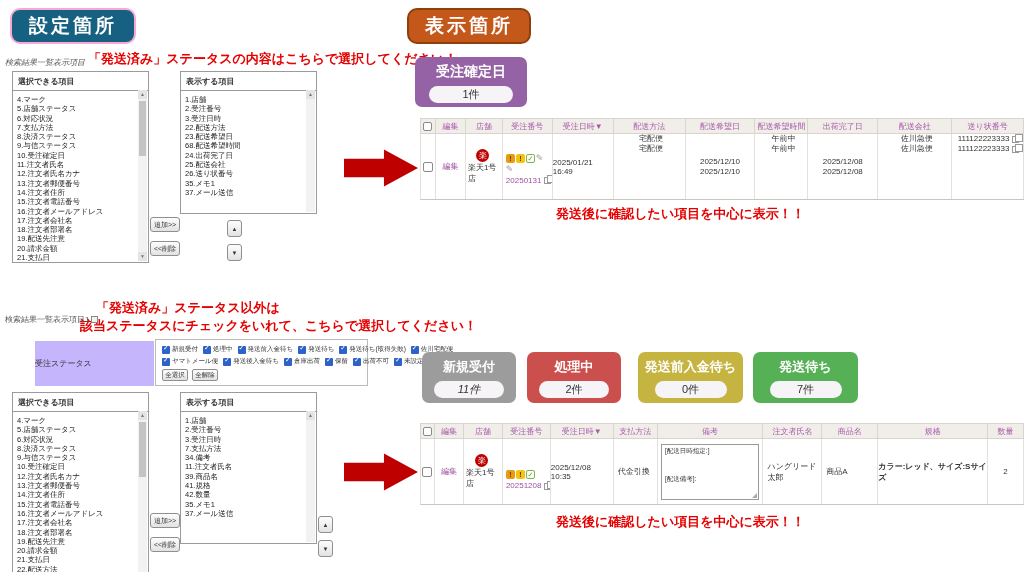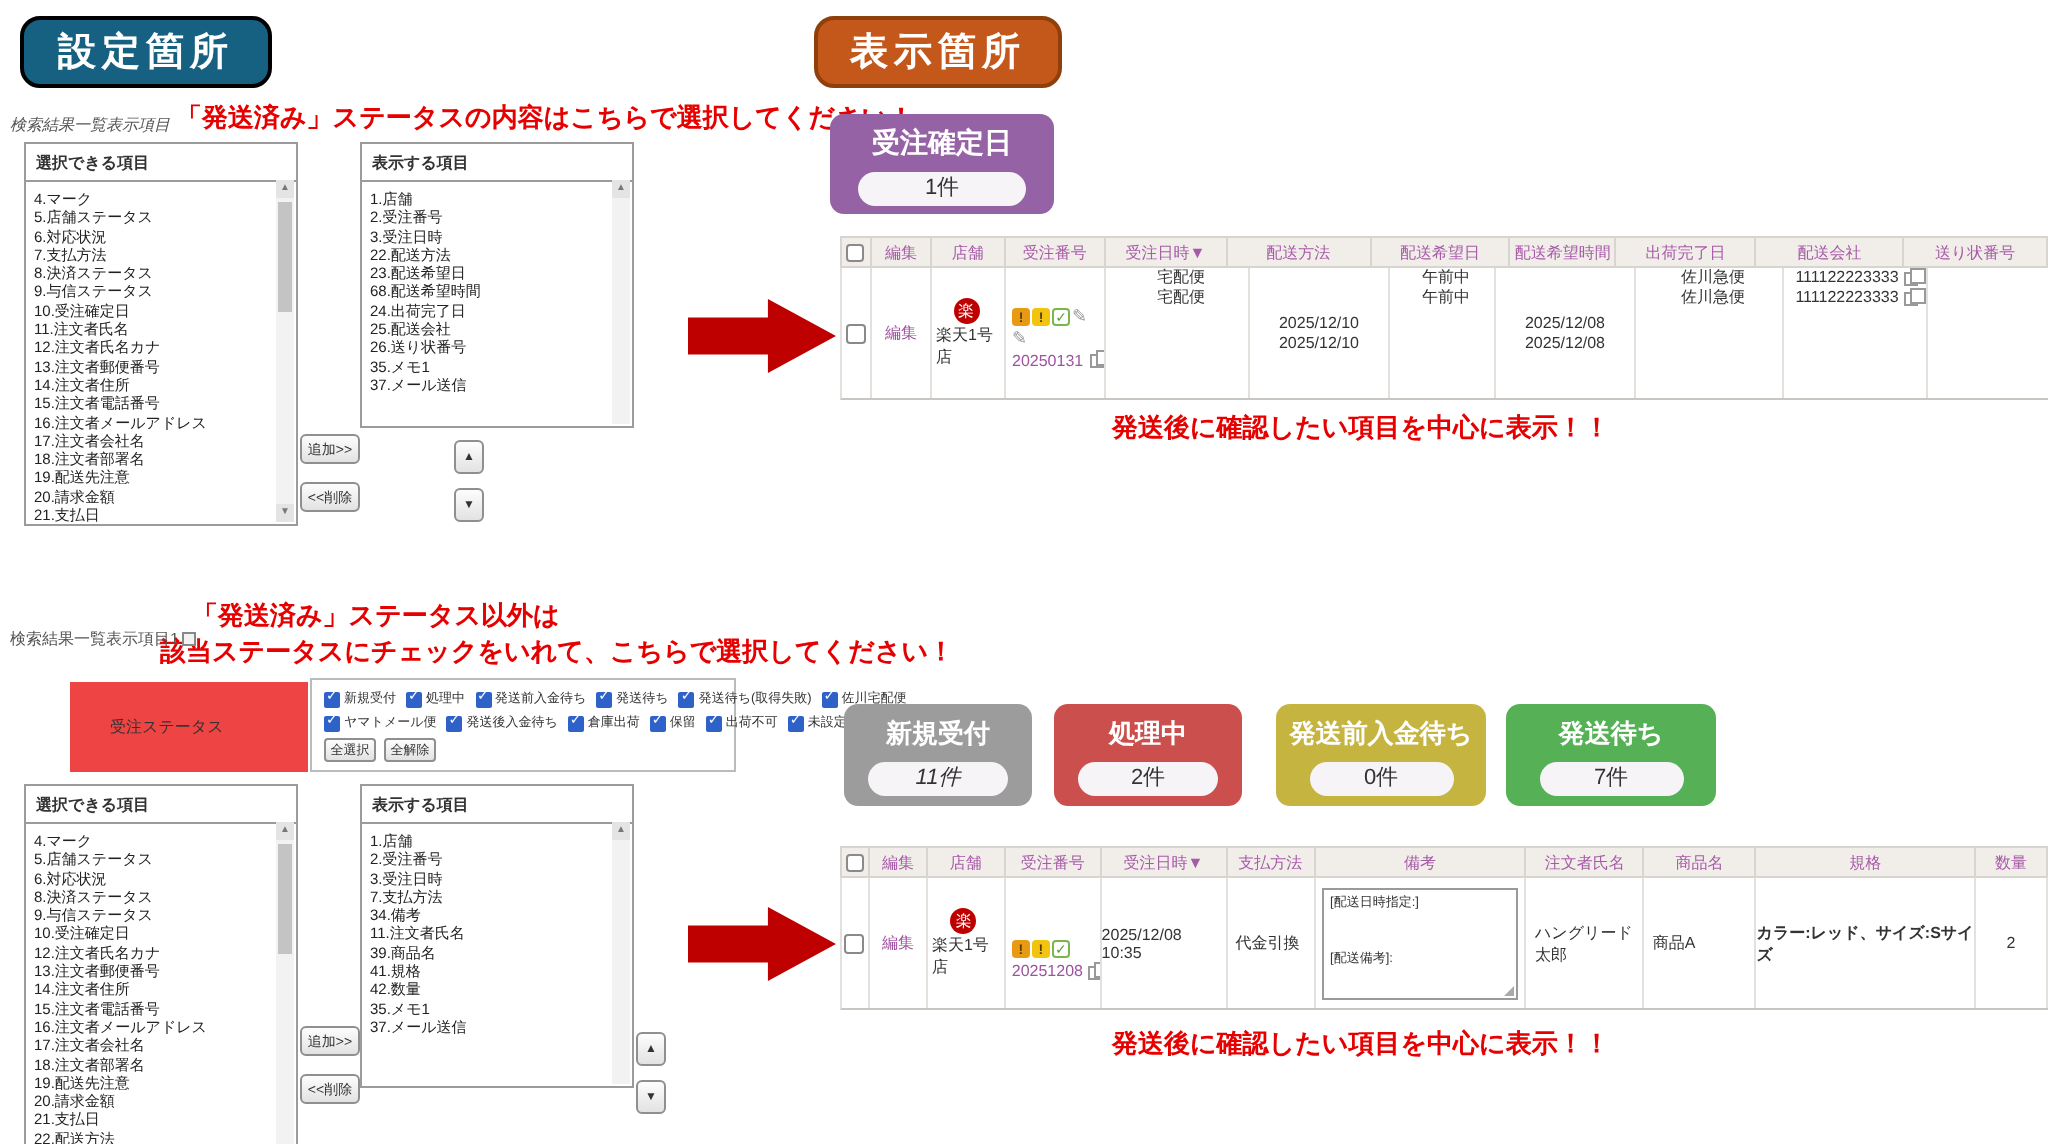--- a/index.html
+++ b/index.html
@@ -3,21 +3,21 @@
 <meta charset="utf-8">
 <style>
   * { margin:0; padding:0; box-sizing:border-box; }
   html,body { background:#fff; }
   body { font-family:"Liberation Sans","DejaVu Sans",sans-serif; }
   .page { position:relative; width:1024px; height:572px; background:#fff; overflow:hidden; }
 
   
   .badge-h { position:absolute; display:flex; align-items:center; justify-content:center;
              color:#fff; font-weight:bold; font-size:19px; letter-spacing:3px; border-radius:10px; }
-  .badge-settings { left:10px; top:8px; width:126px; height:36px; border:2px solid #000000; }
+  .badge-settings { left:10px; top:8px; width:126px; height:36px; border:2px solid #f9a8d4; }
   .badge-display  { left:407px; top:8px; width:124px; height:36px; border:2px solid #8f3f0c; }
 
   
   .red-note { position:absolute; color:#e60000; font-weight:bold; font-size:13px; white-space:nowrap; }
 
   
   .big-arrow { position:absolute; width:74px; height:42px; background:#bf0000;
                clip-path:polygon(0 28%,54% 28%,54% 6%,100% 50%,54% 94%,54% 72%,0 72%); }
 
   
@@ -40,21 +40,21 @@
               background:linear-gradient(#fdfdfd,#e2e2e2); border:1px solid #8f8f8f; border-radius:3px;
               font-size:7px; color:#333; white-space:nowrap; }
 
   
   .status-tab { position:absolute; border-radius:7px; text-align:center; }
   .status-tab .st-label { display:block; color:#fff; font-weight:bold; font-size:13px; padding-top:6px; white-space:nowrap; }
   .status-tab .st-pill { margin:5px auto 15px; height:17px; border-radius:9px; background:#f6f4f6;
                          font-size:11px; line-height:17px; color:#333; }
 
   
-  .gray-box { position:absolute; background:#ef4444; display:flex; align-items:center; font-size:8px; color:#333; padding-left:20px; }
+  .gray-box { position:absolute; background:#c4b5fd; display:flex; align-items:center; font-size:8px; color:#333; padding-left:0; }
   .cb-panel { position:absolute; border:1px solid #bbb; background:#fff; padding:5px 4px 3px 6px; }
   .cb-row { display:flex; gap:5px; margin-bottom:3px; }
   .cb-item { display:flex; align-items:center; gap:2px; font-size:6.5px; color:#333; white-space:nowrap; }
   .cb-checked { position:relative; width:8px; height:8px; background:#2f62c9; border-radius:1px; flex:none; }
   .cb-checked::after { content:"✓"; position:absolute; left:1px; top:-1.5px; color:#fff; font-size:7px; }
   .panel-btns { display:flex; gap:4px; margin-top:2px; }
   .panel-btn { width:26px; height:12px; display:flex; align-items:center; justify-content:center;
                background:linear-gradient(#fdfdfd,#e2e2e2); border:1px solid #8f8f8f; border-radius:2px; font-size:6.5px; color:#333; }
 
   
@@ -196,20 +196,21 @@
           <span class="icon-pencil"></span>
         </span>
         <span class="icon-row">
             <span class="icon-pencil"></span>
           </span>
         <span class="icon-row">
             <span class="link">20250131</span>
             <span class="copy-icon"></span>
           </span>
       </div>
+      <div class="td" style="width:61px;">2025/01/21 16:49</div>
       <div class="td col left" style="width:72px;">
         <span>宅配便</span>
         <span>宅配便</span>
       </div>
       <div class="td col" style="width:70px;">
         <span>2025/12/10</span>
         <span>2025/12/10</span>
       </div>
       <div class="td col left" style="width:53px;">
         <span>午前中</span>

